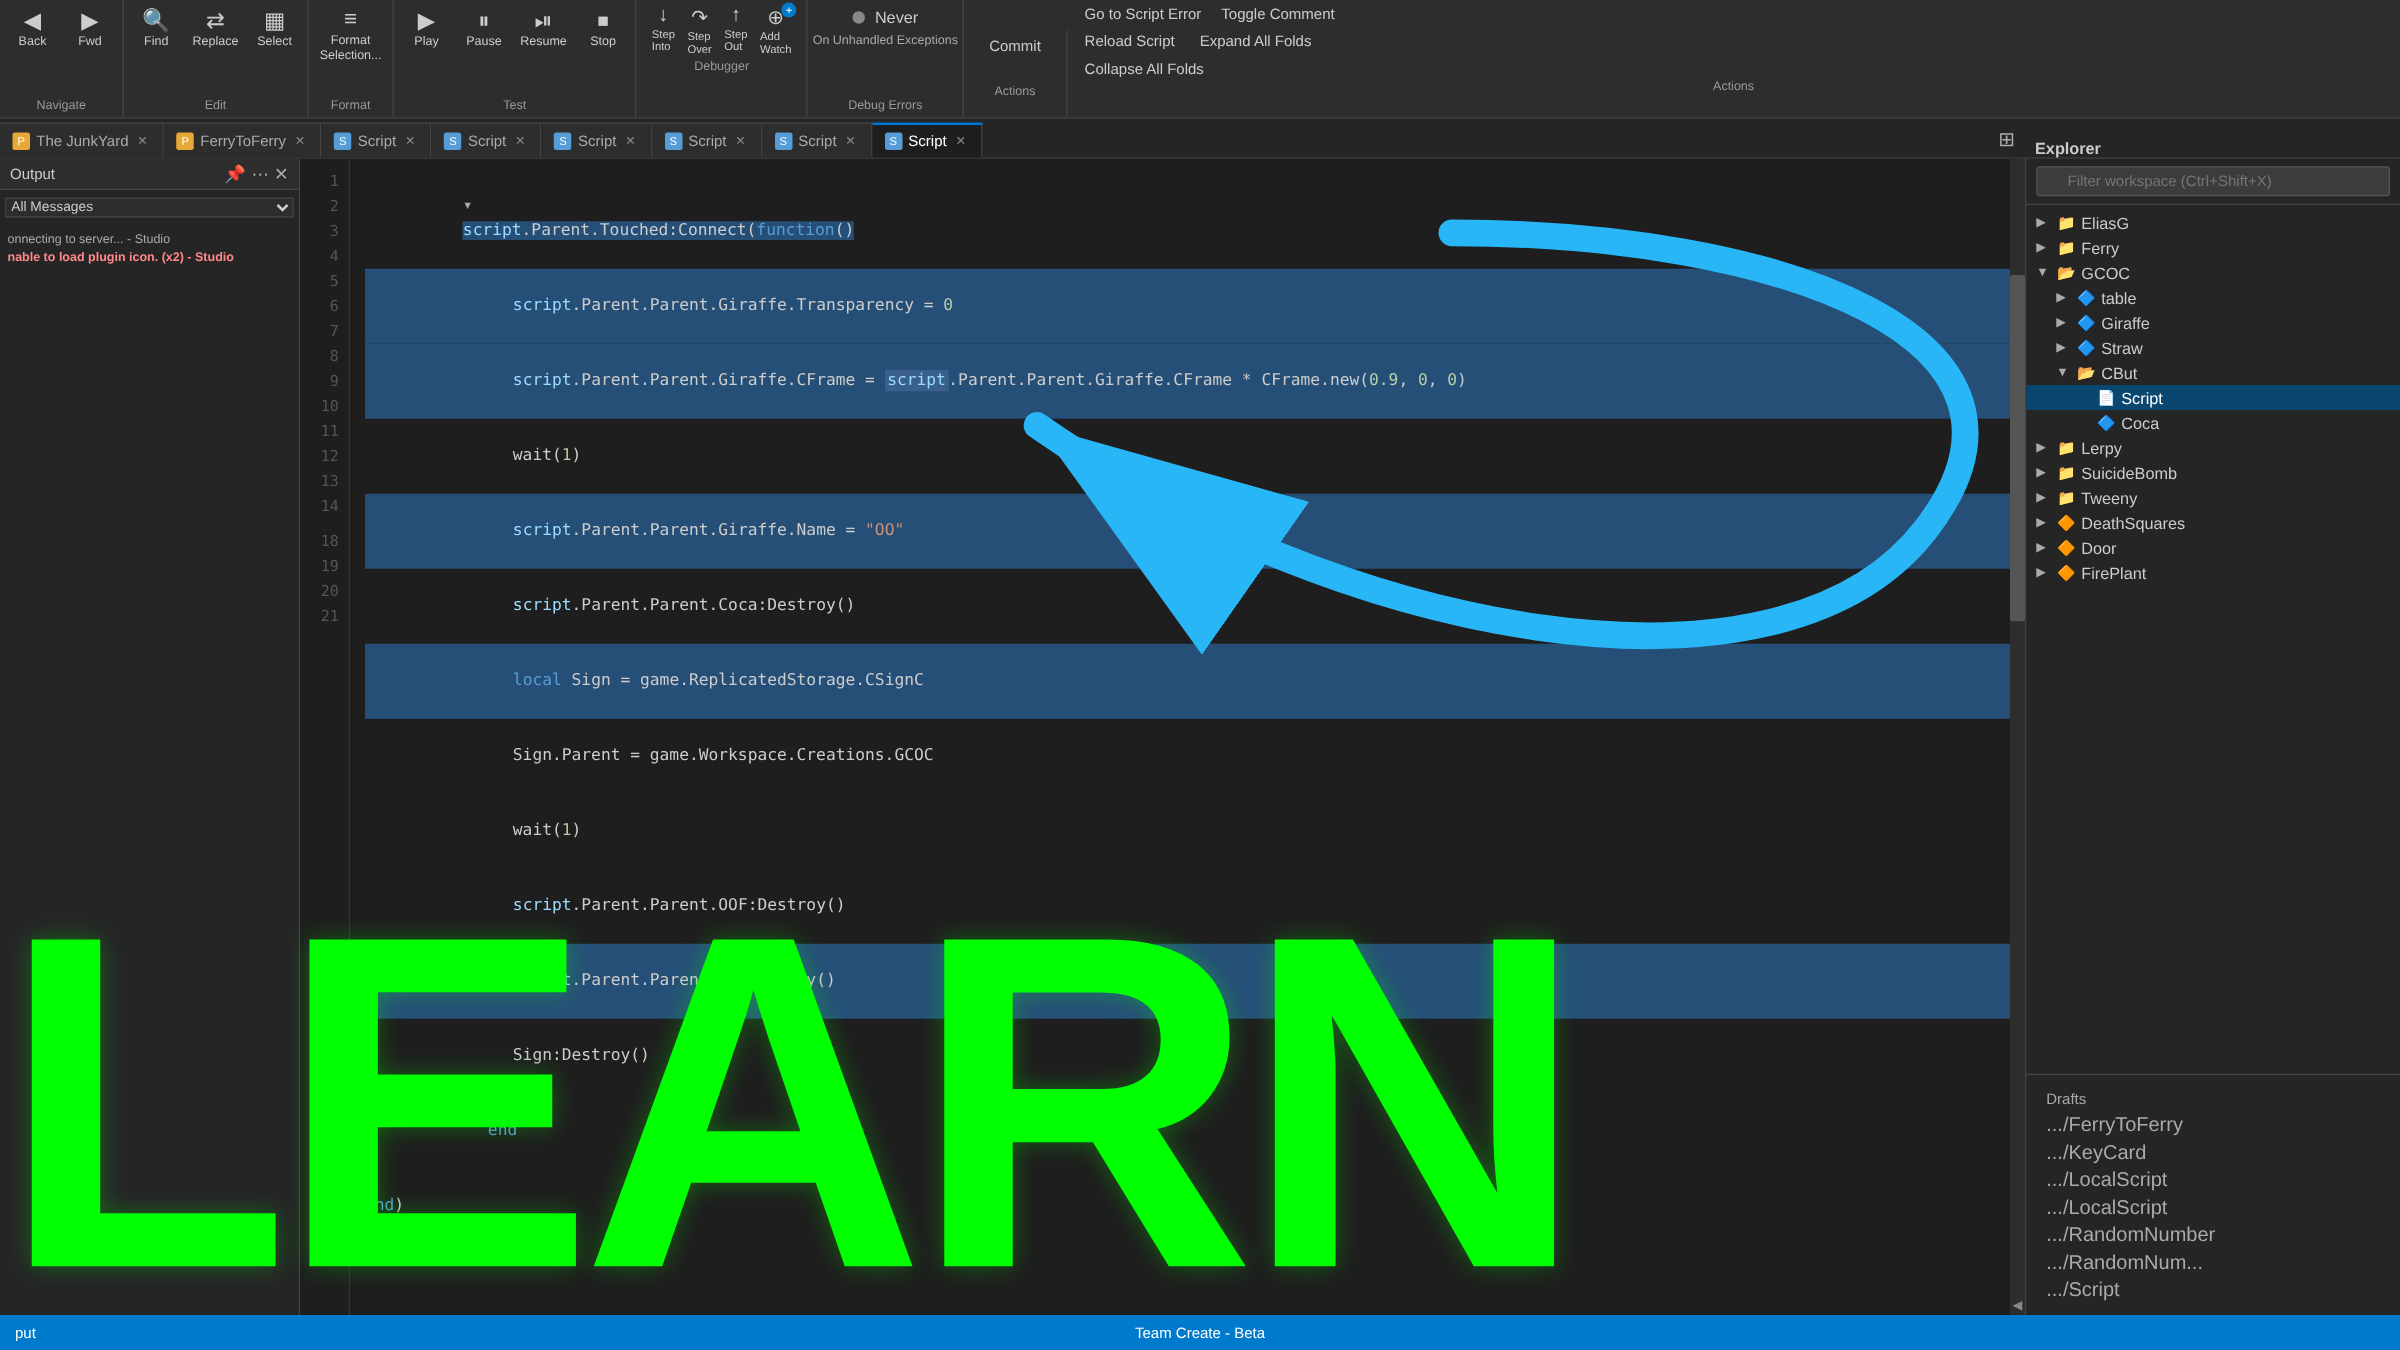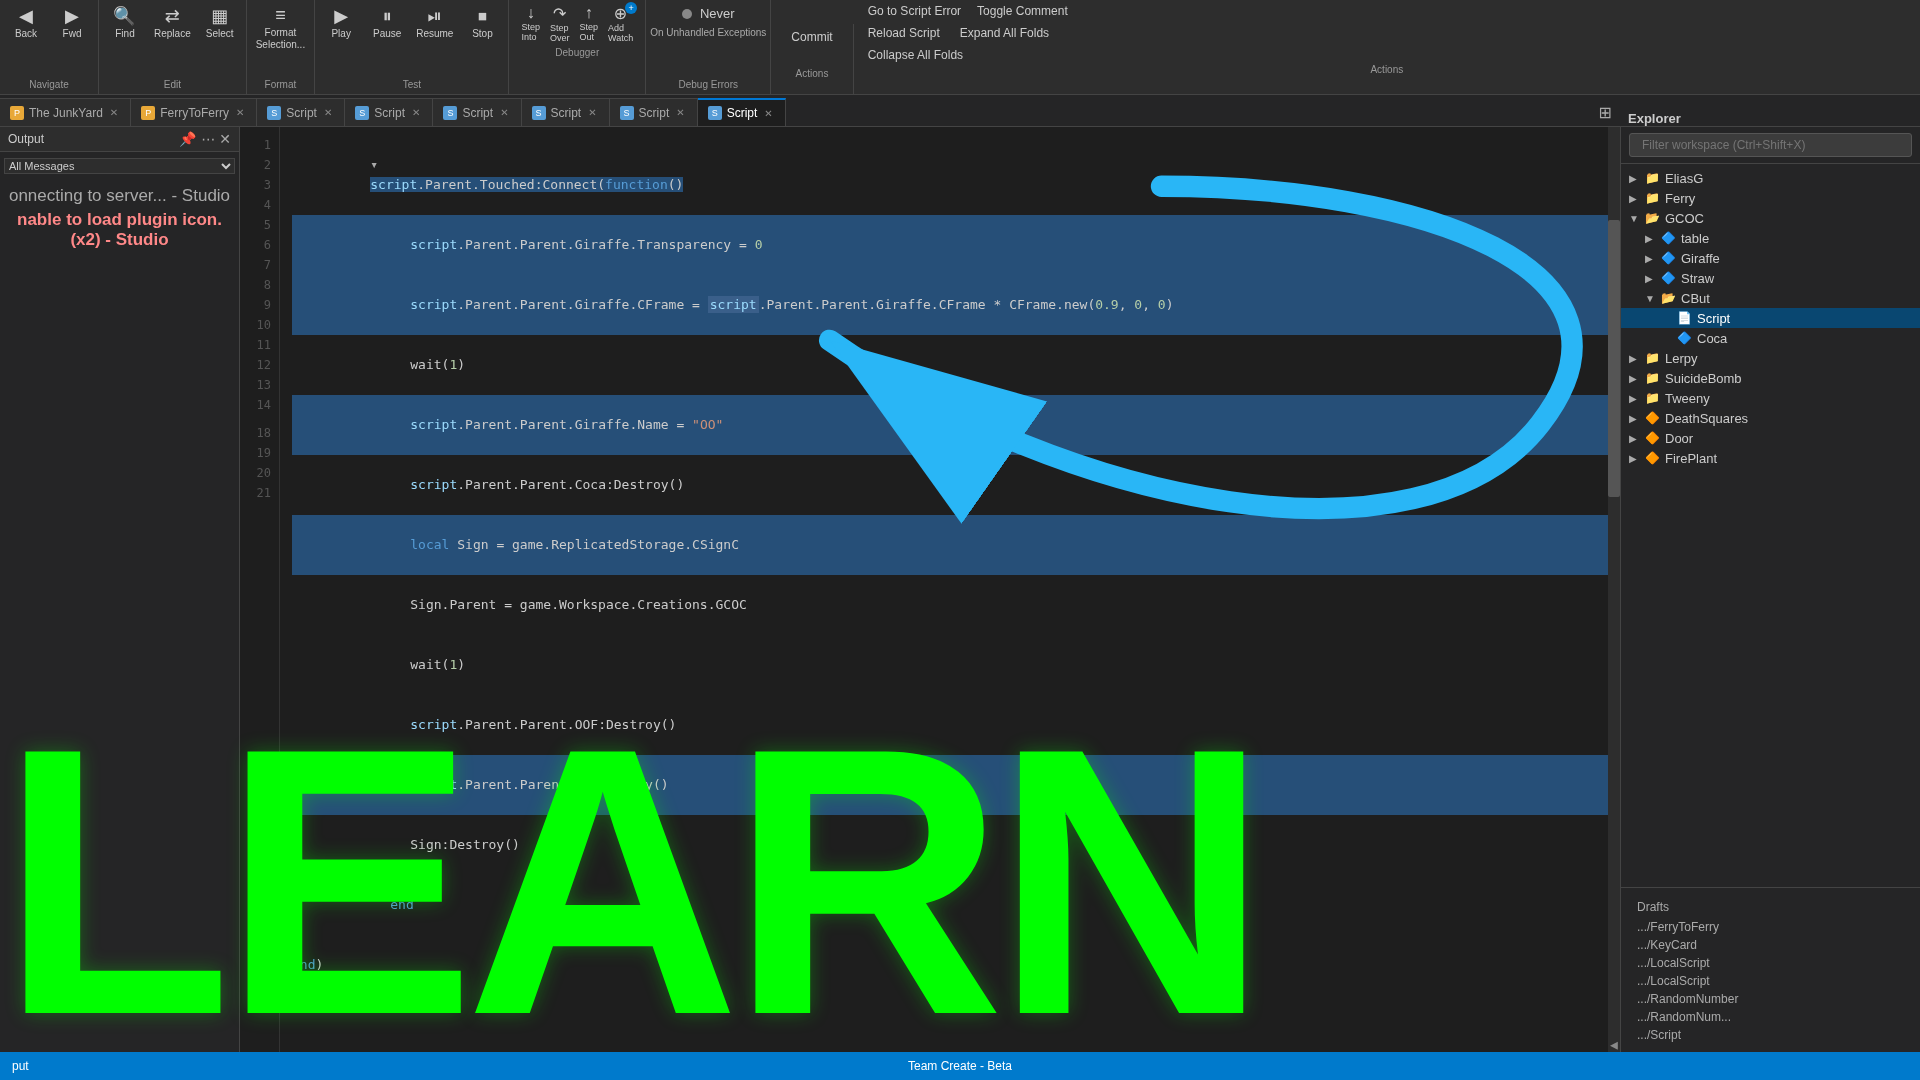--- a/index.html
+++ b/index.html
@@ -39,21 +39,21 @@
     #left-panel {
       width: 240px; background: #252526; border-right: 1px solid #444;
       display: flex; flex-direction: column;
     }
     #left-panel-header {
       display: flex; align-items: center; padding: 4px 8px; background: #2d2d2d;
       border-bottom: 1px solid #444; font-size: 12px; gap: 4px;
     }
     #left-panel-header .panel-title { flex: 1; }
     #left-panel-header .panel-btn { cursor: pointer; color: #aaa; font-size: 14px; }
-    #output-content { flex: 1; overflow-y: auto; padding: 6px; font-size: 17px; text-align: center; }
+    #output-content { flex: 1; overflow-y: auto; padding: 6px; font-size: 10px; }
     .output-line { padding: 2px 0; }
     .output-line.error { color: #f44; font-weight: bold; }
     .output-line.info { color: #aaa; }
     #output-filter { padding: 4px; }
 
     
     #editor-area {
       flex: 1; display: flex; flex-direction: column; background: #1e1e1e; position: relative; overflow: hidden;
     }
     #code-container {
@@ -76,36 +76,36 @@
 
     
     #right-panel {
       width: 300px; background: #252526; border-left: 1px solid #444; display: flex; flex-direction: column;
     }
     #explorer-filter {
       padding: 6px 8px; border-bottom: 1px solid #444;
     }
     #explorer-filter input {
       width: 100%; background: #3c3c3c; border: 1px solid #555; color: #ccc;
-      padding: 4px 12px; font-size: 12px; border-radius: 3px;
+      padding: 4px 24px; font-size: 12px; border-radius: 3px;
     }
     #explorer-tree { flex: 1; overflow-y: auto; padding: 4px 0; }
     .tree-item {
       display: flex; align-items: center; padding: 2px 8px; font-size: 13px;
       cursor: pointer; color: #ccc; gap: 4px;
     }
     .tree-item.selected { background: #094771; color: #fff; }
     .tree-arrow { color: #aaa; font-size: 10px; width: 12px; }
     .tree-icon { width: 16px; height: 16px; display: flex; align-items: center; justify-content: center; font-size: 12px; }
     .tree-icon-folder { color: #e8a838; }
     .tree-icon-script { color: #569cd6; }
 
     #drafts-section { padding: 8px; border-top: 1px solid #444; }
     #drafts-label { font-size: 12px; color: #aaa; padding: 4px 8px; }
-    .draft-item { font-size: 12px; color: #aaa; padding: 2px 8px; cursor: pointer; }
+    .draft-item { font-size: 16px; color: #aaa; padding: 2px 8px; cursor: pointer; }
 
     
     #statusbar {
       position: absolute; bottom: 0; left: 0; right: 0; height: 28px;
       background: #007acc; display: flex; align-items: center; padding: 0 12px;
       font-size: 12px; color: #fff; gap: 20px;
     }
     #statusbar .status-left { flex: 1; }
 
     

